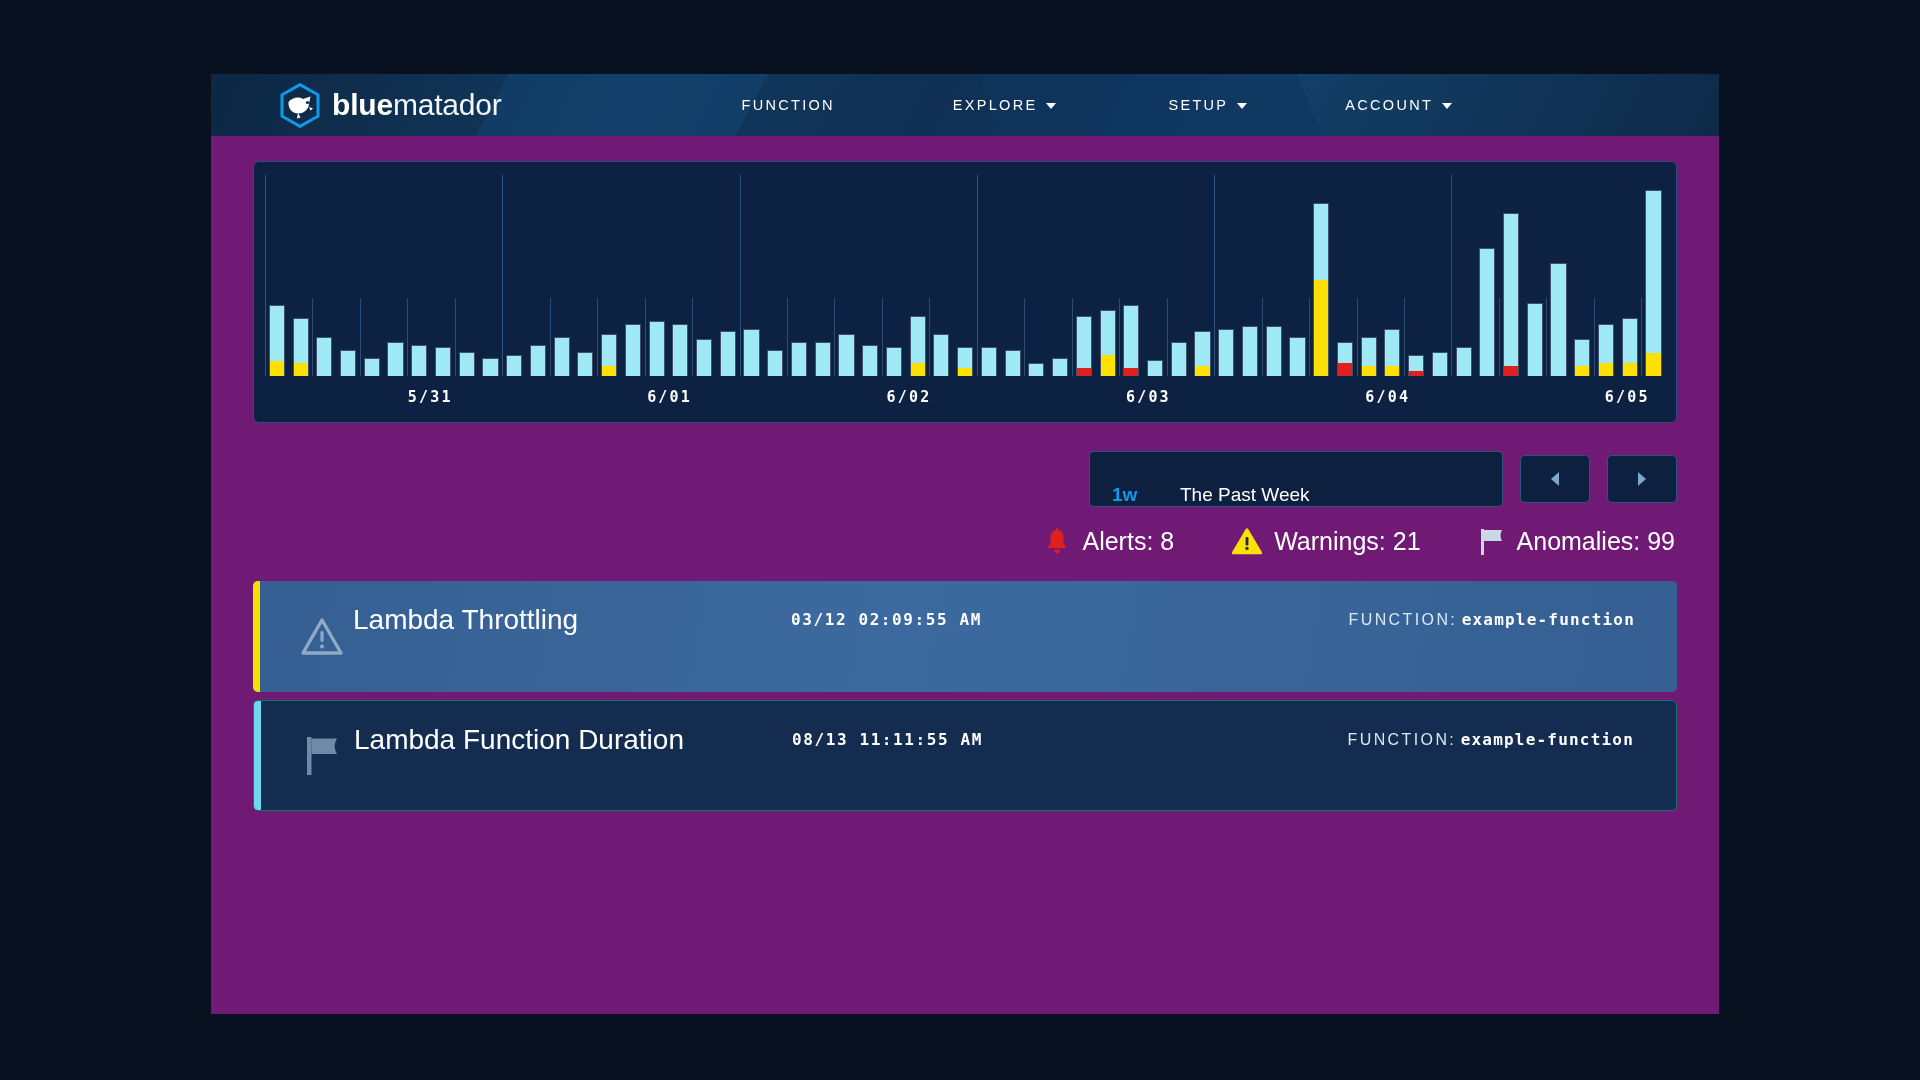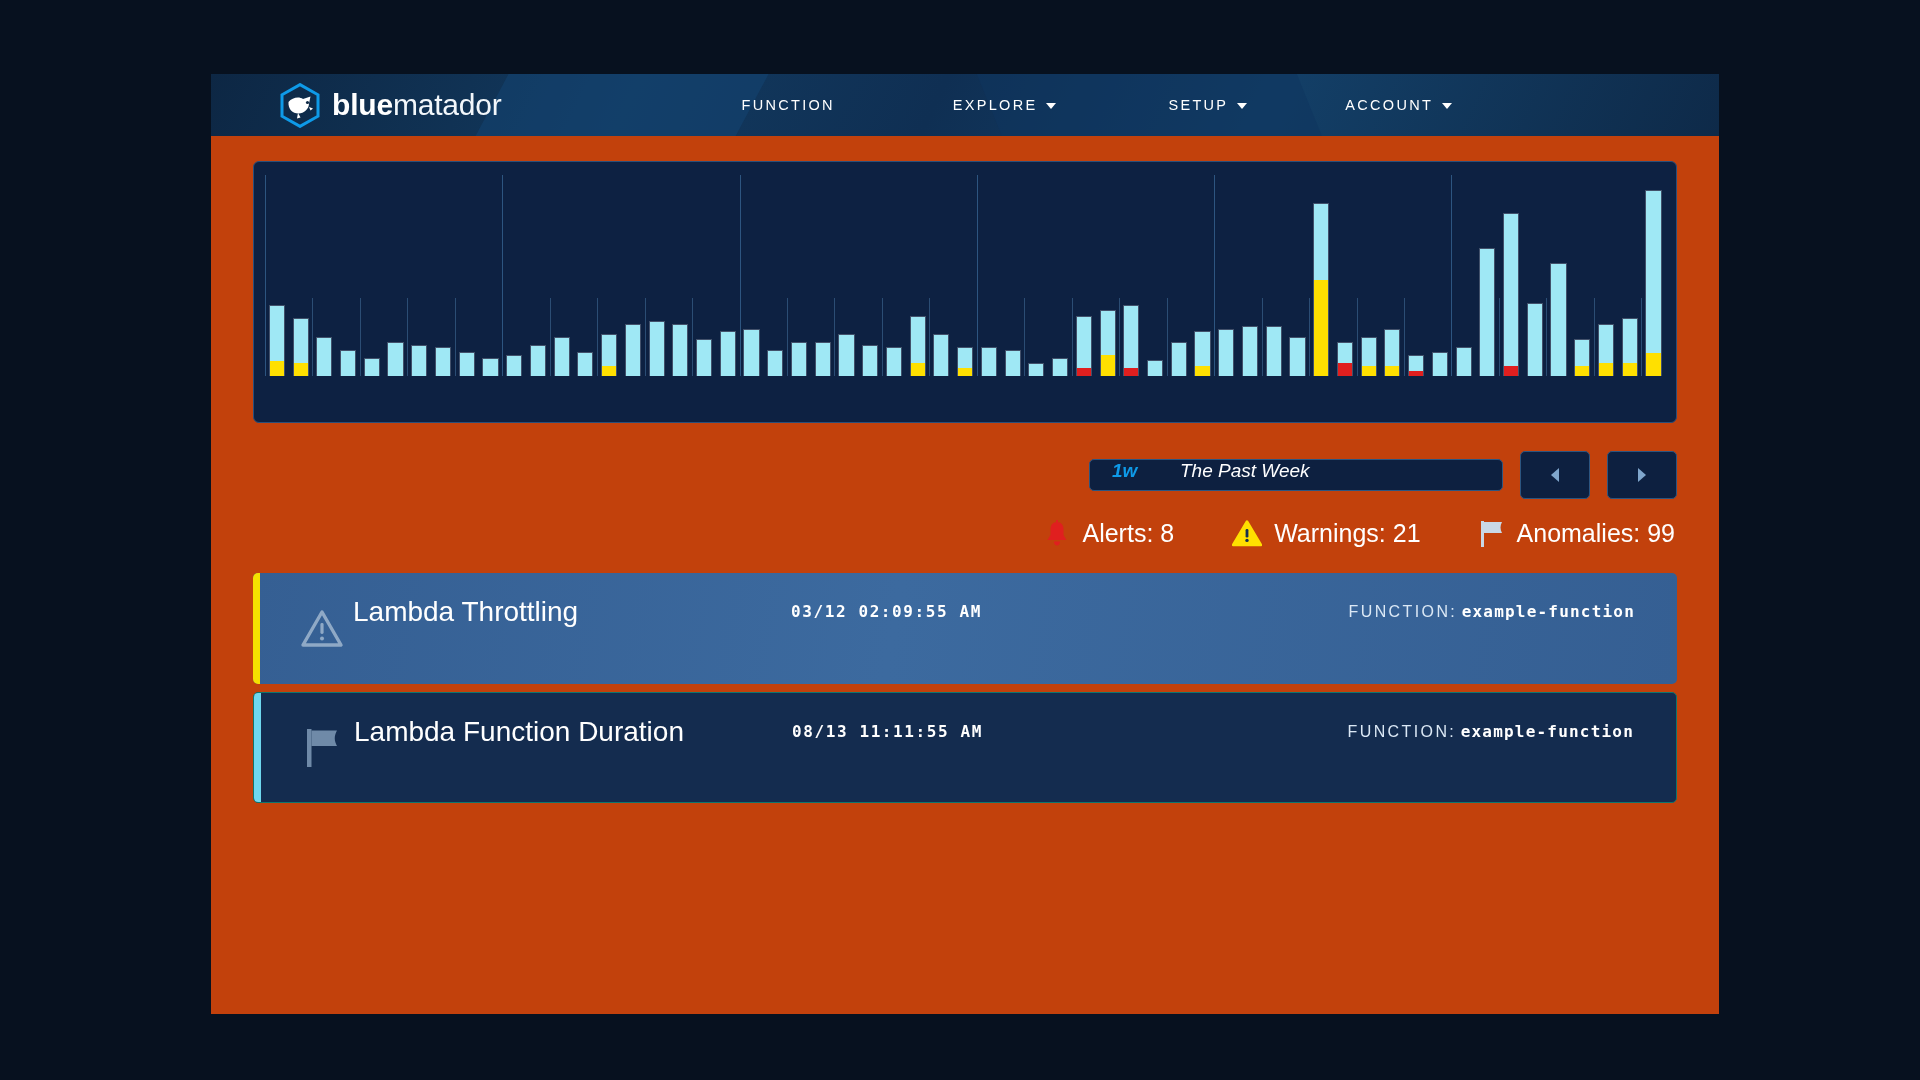--- a/index.html
+++ b/index.html
@@ -13,21 +13,21 @@
     font-family: "Liberation Sans", sans-serif;
   }
 
   
   #app-window {
     position: absolute;
     left: 211px;
     top: 74px;
     width: 1508px;
     height: 940px;
-    background: #c2410c;
+    background: #701a75;
     overflow: hidden;
   }
 
   
   #topnav {
     position: relative;
     height: 62px;
     background: linear-gradient(115deg, #0d2744 0%, #12395e 28%, #0f2f53 48%, #133f67 70%, #0e2a49 100%);
     overflow: hidden;
   }
@@ -182,29 +182,28 @@
   
   #range-row {
     margin-top: 28px;
     display: flex;
     justify-content: flex-end;
     align-items: center;
     gap: 17px;
   }
   #range-box {
     width: 414px;
-    height: 32px;
+    height: 56px;
     border: 1px solid #2c5party;
     border: 1px solid #2c5580;
     border-radius: 5px;
     background: #0d2040;
     display: flex;
-    align-items: flex-start;
+    align-items: flex-end;
     cursor: pointer;
-    font-style: italic;
   }
   #range-short {
     color: #0e9ae8;
     font-size: 19px;
     font-weight: 600;
     margin-left: 22px;
     width: 68px;
   }
   #range-label {
     color: #ffffff;
@@ -719,20 +718,28 @@
               </div>
             </div>
             <div class="bar-slot">
               <div class="bar" style="height: 92.5926%;">
                 <div class="seg-cyan" style="flex: 62 0 0px;"></div>
                 <div class="seg-yellow" style="flex: 9 0 0px;"></div>
               </div>
             </div>
           </div>
       </div>
+      <div id="axis-labels">
+          <div class="axis-label" style="left: 11.8%;">5/31</div>
+          <div class="axis-label" style="left: 28.9%;">6/01</div>
+          <div class="axis-label" style="left: 46%;">6/02</div>
+          <div class="axis-label" style="left: 63.1%;">6/03</div>
+          <div class="axis-label" style="left: 80.2%;">6/04</div>
+          <div class="axis-label" style="left: 97.3%;">6/05</div>
+        </div>
     </div>
 
     <div id="range-row">
       <div id="range-box">
         <span id="range-short">1w</span>
         <span id="range-label">The Past Week</span>
       </div>
       <div class="arrow-btn">
         <span>
           <svg width="16" height="18" viewBox="0 0 16 18">

